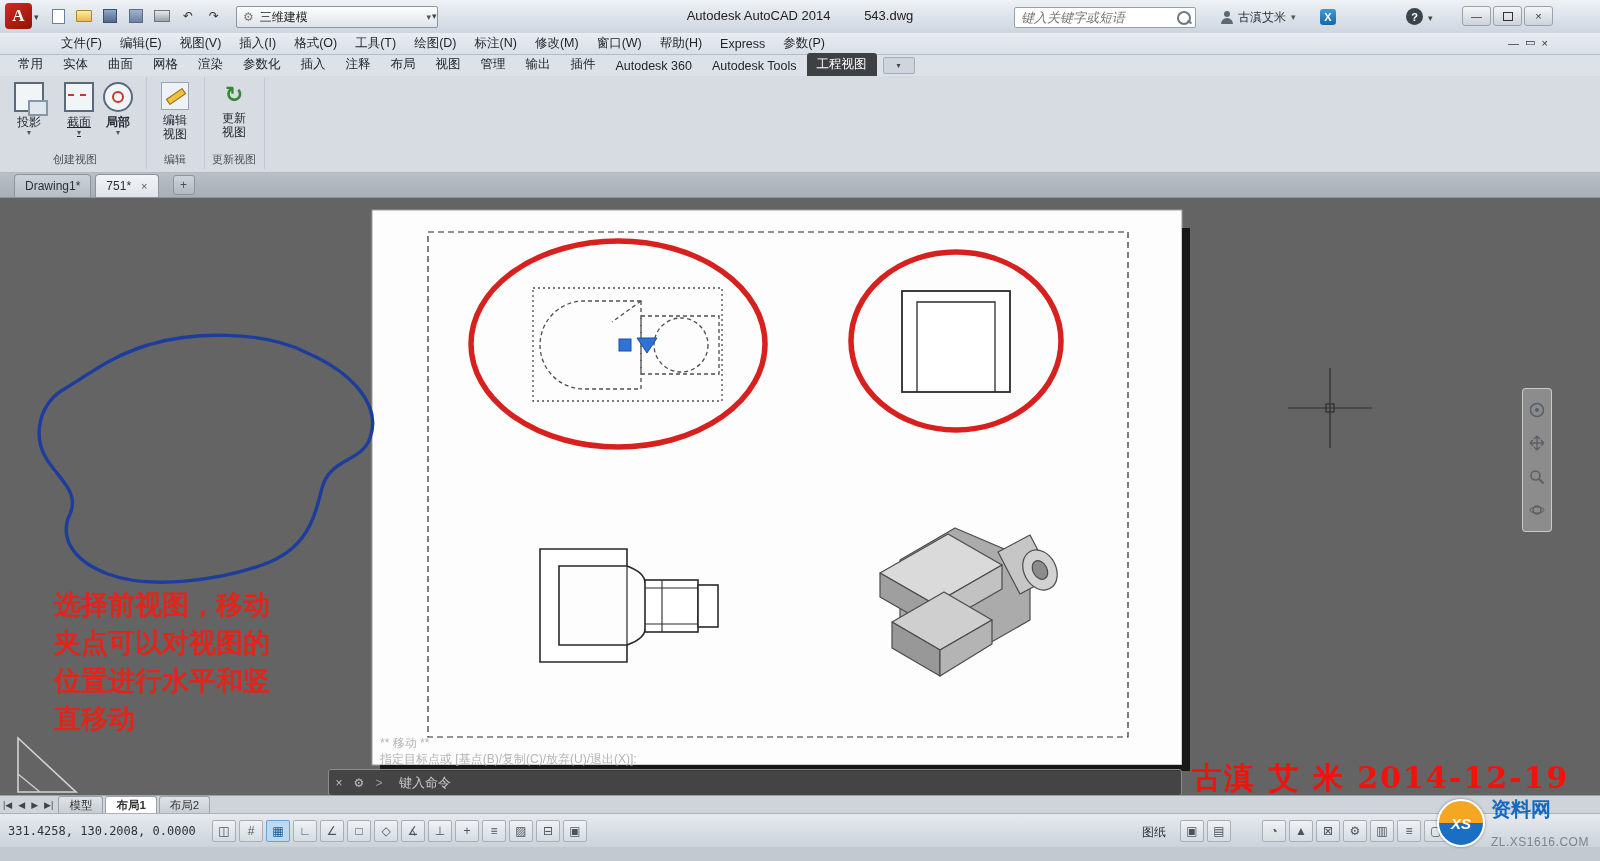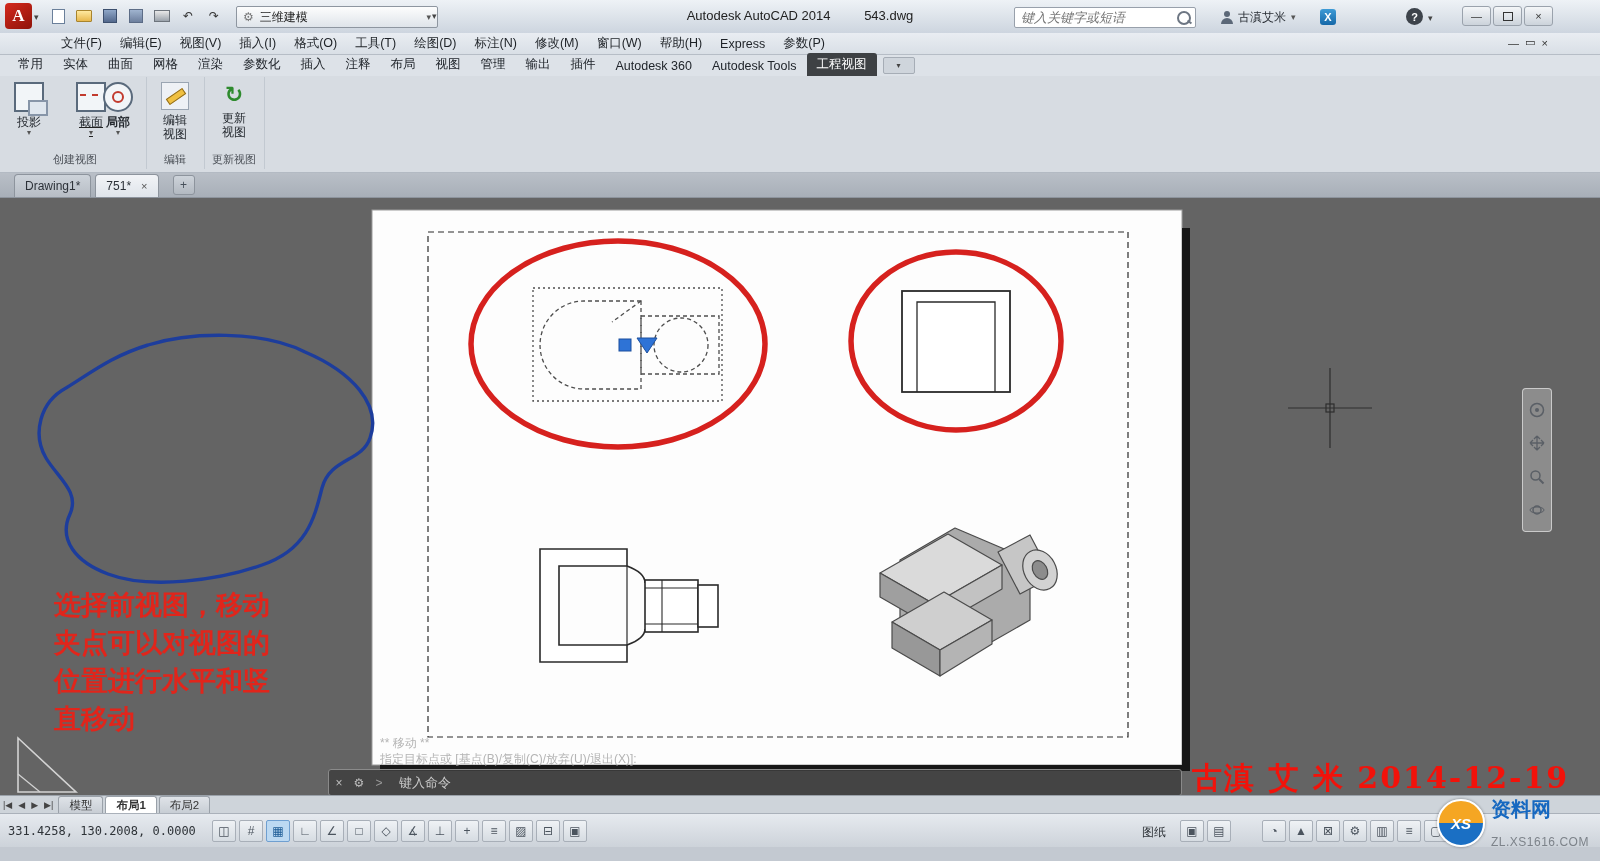--- a/index.html
+++ b/index.html
@@ -249,21 +249,21 @@
   </span>
 </div>
 
 <div class="abs ribbon">
   <div class="rpanel" style="left:4px;width:142px;">
     <div class="rbtn" style="left:2px;">
       <div class="ric ic-proj"></div>
       <div class="rlabel">投影</div>
       <div class="rcaret">▾</div>
     </div>
-    <div class="rbtn" style="left:64px;text-decoration:underline;">
+    <div class="rbtn" style="left:52px;text-decoration:underline;">
       <div class="ric ic-sect"></div>
       <div class="rlabel">截面</div>
       <div class="rcaret">▾</div>
     </div>
     <div class="rbtn" style="left:91px;font-weight:bold;">
       <div class="ric ic-detail"></div>
       <div class="rlabel">局部</div>
       <div class="rcaret">▾</div>
     </div>
     <div class="rgroup-label">创建视图</div>

